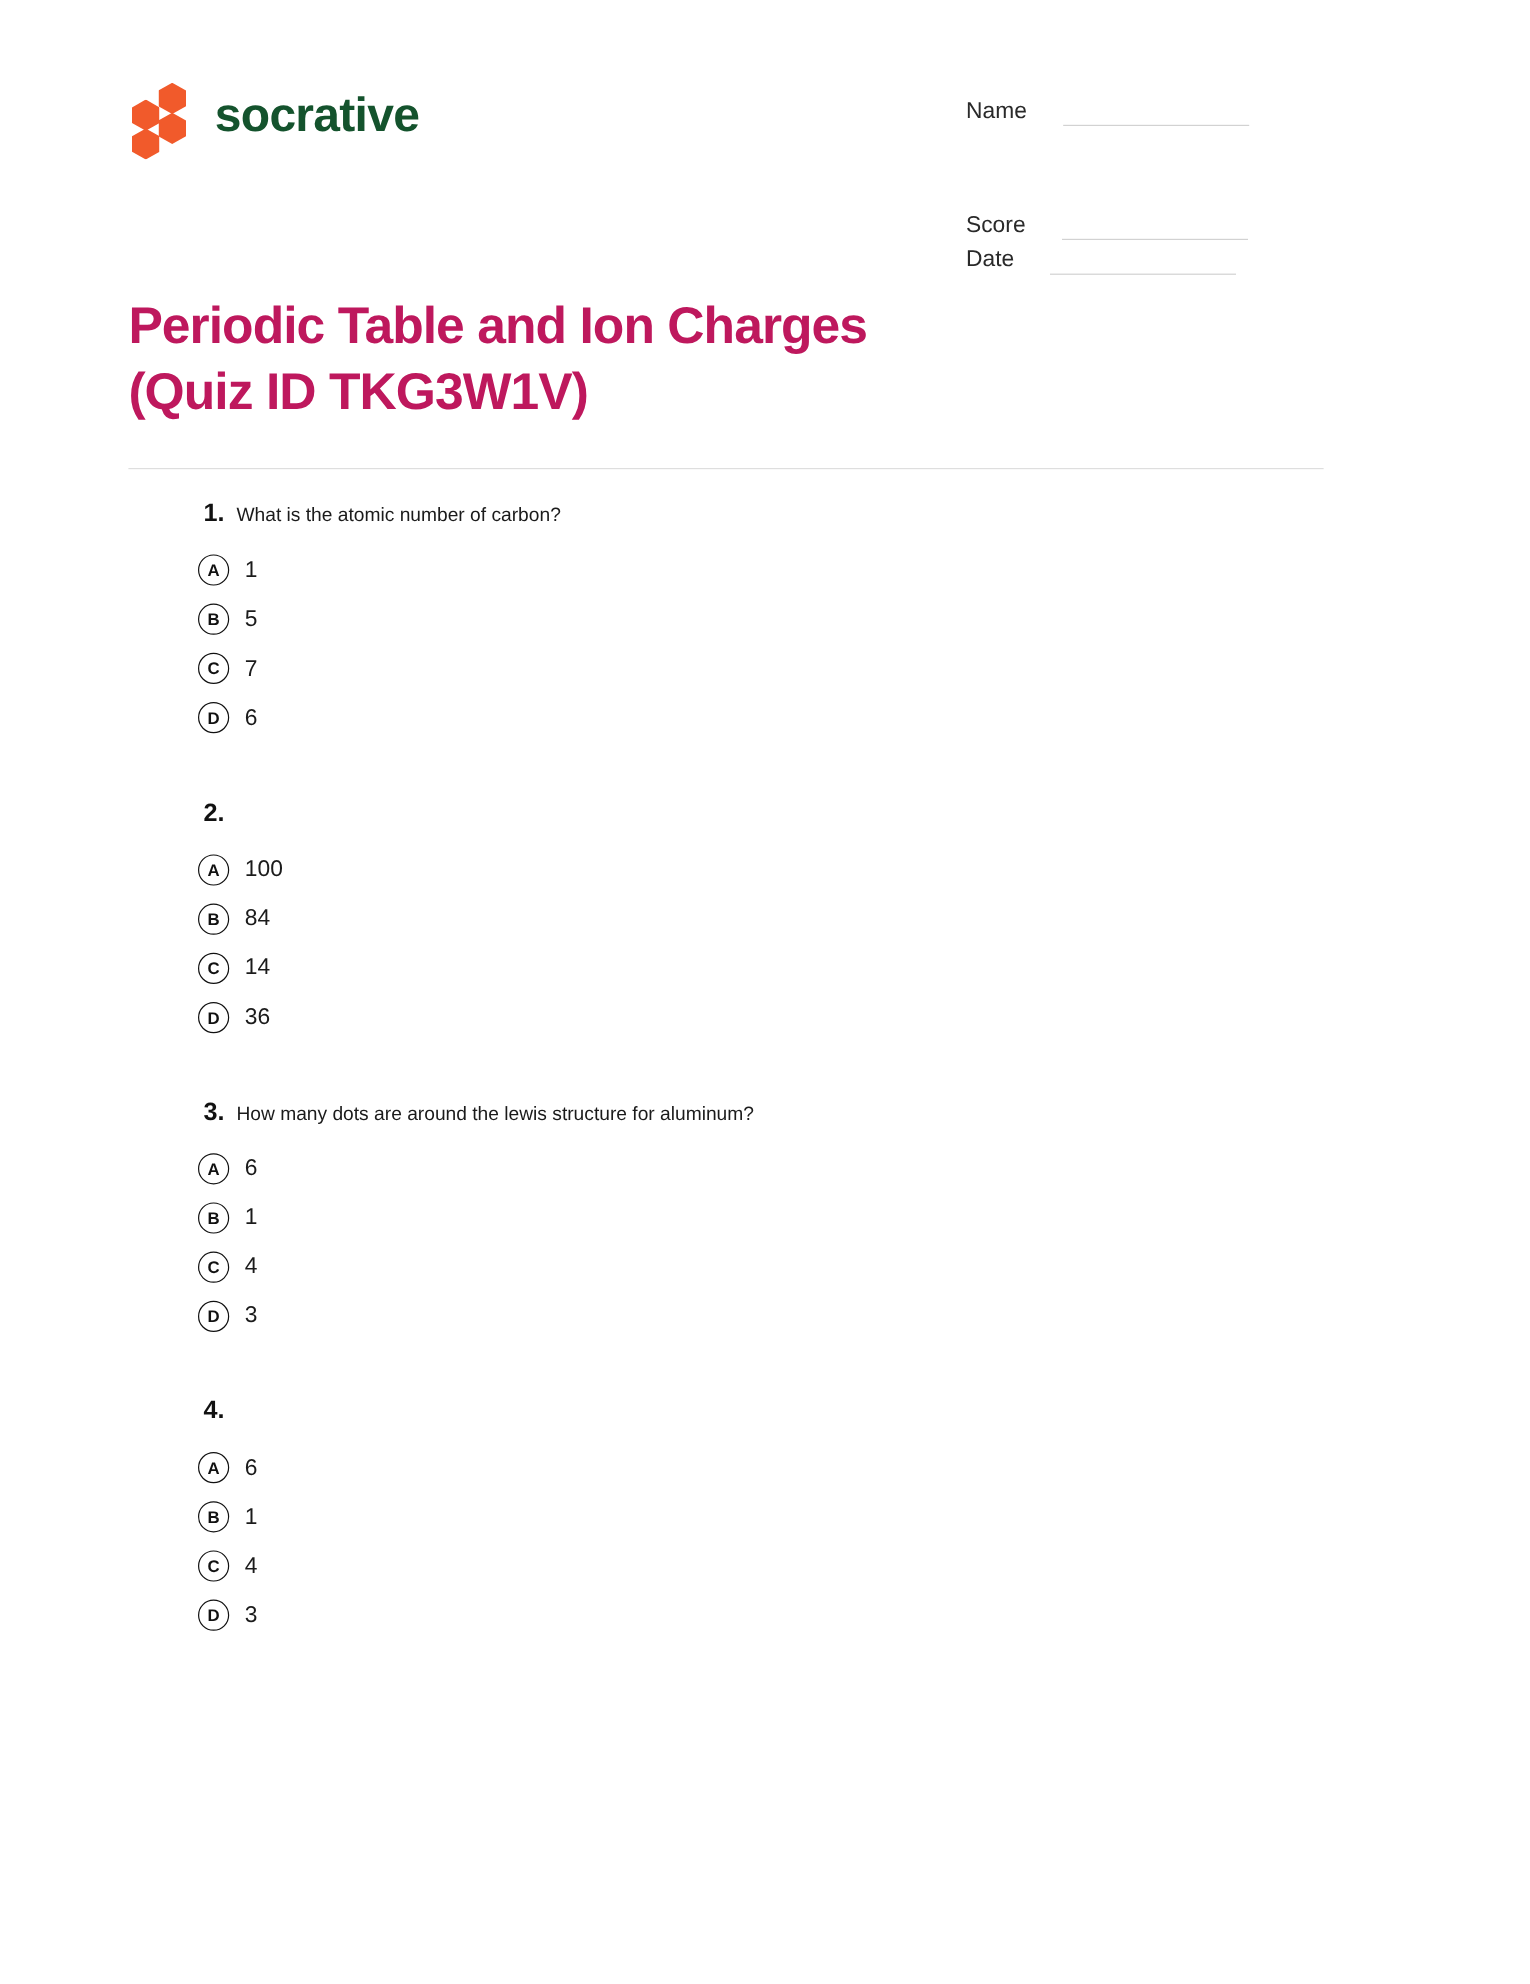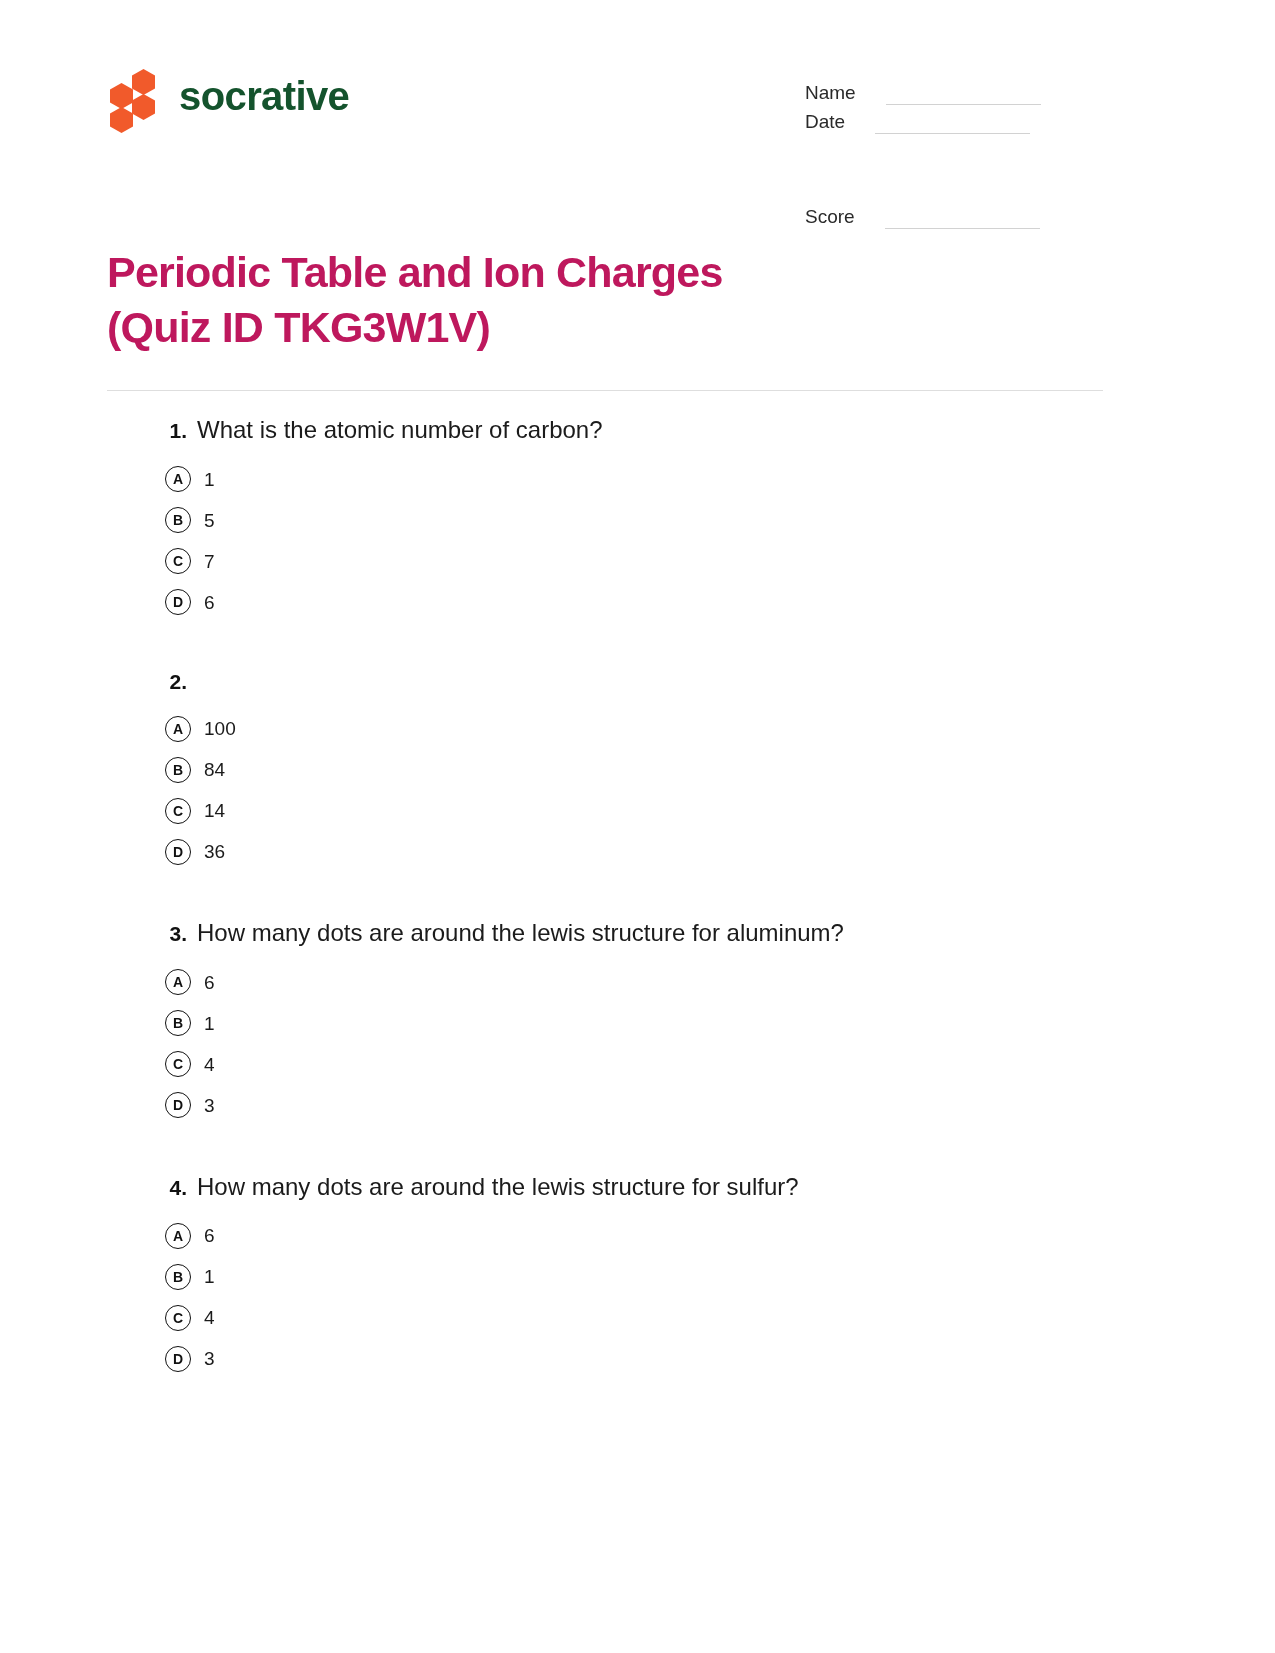--- a/index.html
+++ b/index.html
@@ -129,21 +129,21 @@
   }
   .q-num {
     font-size: 21px;
     font-weight: 700;
     color: #111111;
     min-width: 24px;
     text-align: right;
     line-height: 1.4;
   }
   .q-text {
-    font-size: 24px;
+    font-size: 16px;
     color: #1b1b1b;
     line-height: 1.4;
   }
 
   .options {
     padding-left: 0;
   }
   .option {
     display: flex;
     align-items: center;
@@ -186,26 +186,26 @@
         <span class="hex h-bl"></span>
       </div>
       <span class="logo-word">socrative</span>
     </div>
 
     <div class="meta-fields">
       <div class="meta-row">
         <span class="meta-label">Name</span>
         <span class="meta-line"></span>
       </div>
+      <div class="meta-row score-row">
+        <span class="meta-label">Score</span>
+        <span class="meta-line"></span>
+      </div>
       <div class="meta-row">
         <span class="meta-label">Date</span>
-        <span class="meta-line"></span>
-      </div>
-      <div class="meta-row score-row">
-        <span class="meta-label">Score</span>
         <span class="meta-line"></span>
       </div>
     </div>
 
   </div>
 
   <div class="title-block">
     <h1 class="quiz-title">Periodic Table and Ion Charges (Quiz ID TKG3W1V)</h1>
   </div>
 
@@ -279,21 +279,20 @@
           </div>
           <div class="option">
             <span class="opt-bubble">D</span>
             <span class="opt-text">3</span>
           </div>
         </div>
       </div>
       <div class="question">
         <div class="q-head">
           <span class="q-num">4.</span>
-          <span class="q-text">How many dots are around the lewis structure for sulfur?</span>
         </div>
         <div class="options">
           <div class="option">
             <span class="opt-bubble">A</span>
             <span class="opt-text">6</span>
           </div>
           <div class="option">
             <span class="opt-bubble">B</span>
             <span class="opt-text">1</span>
           </div>

